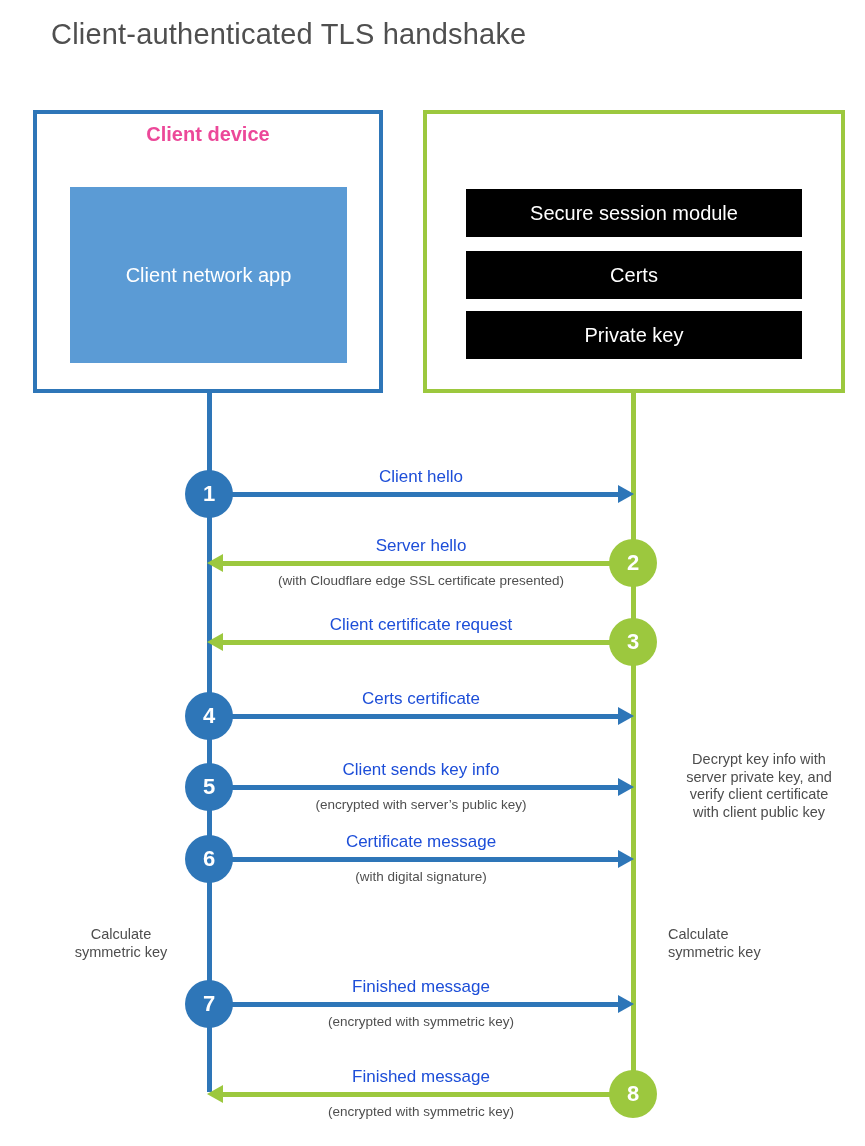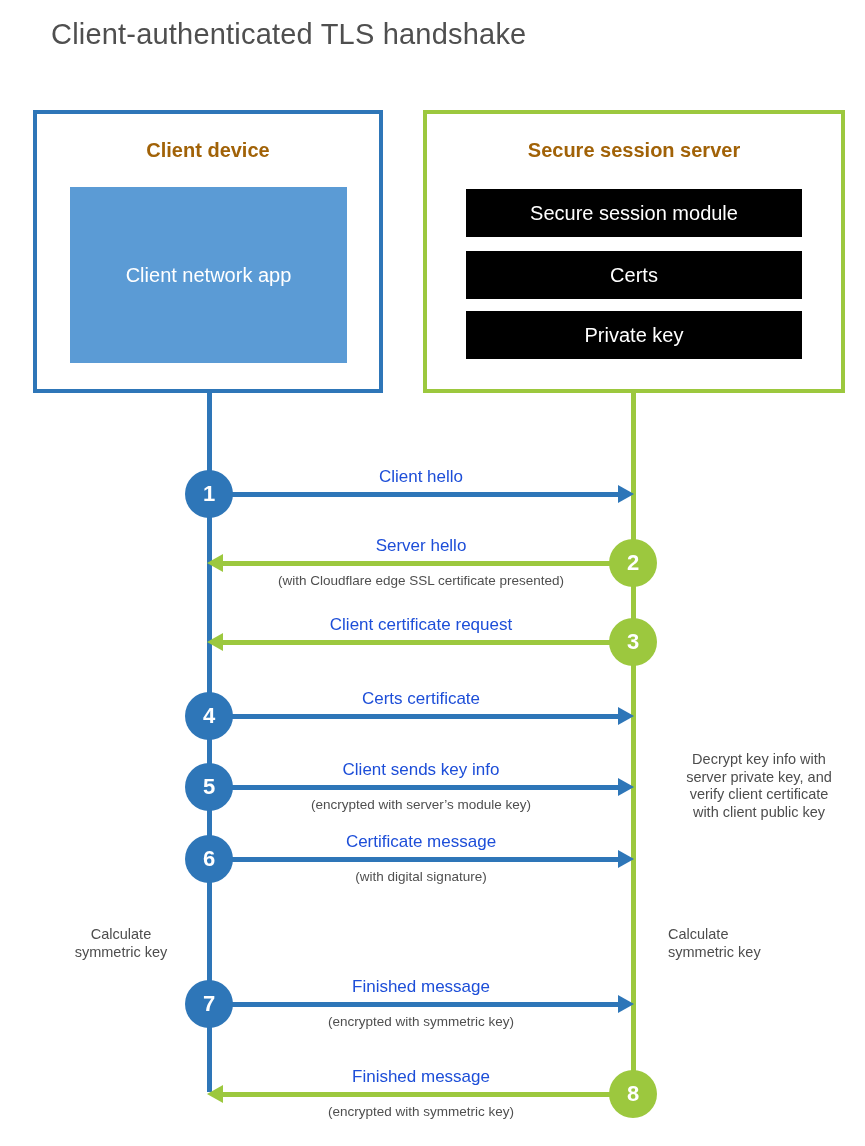--- a/index.html
+++ b/index.html
@@ -11,22 +11,22 @@
   .page-title {
     position:absolute; left:30px; top:18px;
     font-size:29px; font-weight:300; color:#4f4f4f; letter-spacing:0.2px;margin-left:21px;
   }
 
   
   .entity-box { position:absolute; top:110px; height:283px; background:#fff; box-sizing:border-box; }
   .entity-box.client { left:33px;  width:350px; border:4px solid #2e76b8; }
   .entity-box.server { left:423px; width:422px; border:4px solid #9cc83e; }
   .entity-title {
-    margin:0; padding-top:25px; text-align:center;
-    font-size:20px; font-weight:bold; color:#a16207;
+    margin:0; padding-top:9px; text-align:center;
+    font-size:20px; font-weight:bold; color:#ec4899;
   }
   .app-rect {
     position:absolute; left:33px; top:73px; width:277px; height:176px;
     background:#5b9bd5; color:#ffffff; font-size:20px;
     display:flex; align-items:center; justify-content:center; text-align:center;
     line-height:1.3; padding:12px 40px; box-sizing:border-box;
   }
   .module-bar {
     position:absolute; left:39px; width:336px; height:48px;
     background:#000000; color:#ffffff; font-size:20px;
@@ -72,21 +72,20 @@
 <body>
 
 <div class="page-title">Client-authenticated TLS handshake</div>
 
 <div class="entity-box client">
   <h2 class="entity-title">Client device</h2>
   <div class="app-rect">Client network app</div>
 </div>
 
 <div class="entity-box server">
-  <h2 class="entity-title">Secure session server</h2>
   <div class="module-bar" style="top:75px">Secure session module</div>
   <div class="module-bar" style="top:137px">Certs</div>
   <div class="module-bar" style="top:197px">Private key</div>
 </div>
 
 <div class="lifeline blue"></div>
 <div class="lifeline green"></div>
 
 <div class="msg" style="top:467px">Client hello</div>
 <div class="shaft blue" style="top:492px"></div>
@@ -113,21 +112,21 @@
 <div class="msg" style="top:689px">Certs certificate</div>
 <div class="shaft blue" style="top:714px"></div>
 <div class="head right" style="top:707px"></div>
 <div class="circle blue" style="top:692px">
     <span>4</span>
   </div>
 
 <div class="msg" style="top:760px">Client sends key info</div>
 <div class="shaft blue" style="top:785px"></div>
 <div class="head right" style="top:778px"></div>
-<div class="sub" style="top:797px">(encrypted with server’s module key)</div>
+<div class="sub" style="top:797px">(encrypted with server’s public key)</div>
 <div class="circle blue" style="top:763px">
     <span>5</span>
   </div>
 
 <div class="msg" style="top:832px">Certificate message</div>
 <div class="shaft blue" style="top:857px"></div>
 <div class="head right" style="top:850px"></div>
 <div class="sub" style="top:869px">(with digital signature)</div>
 <div class="circle blue" style="top:835px">
     <span>6</span>

